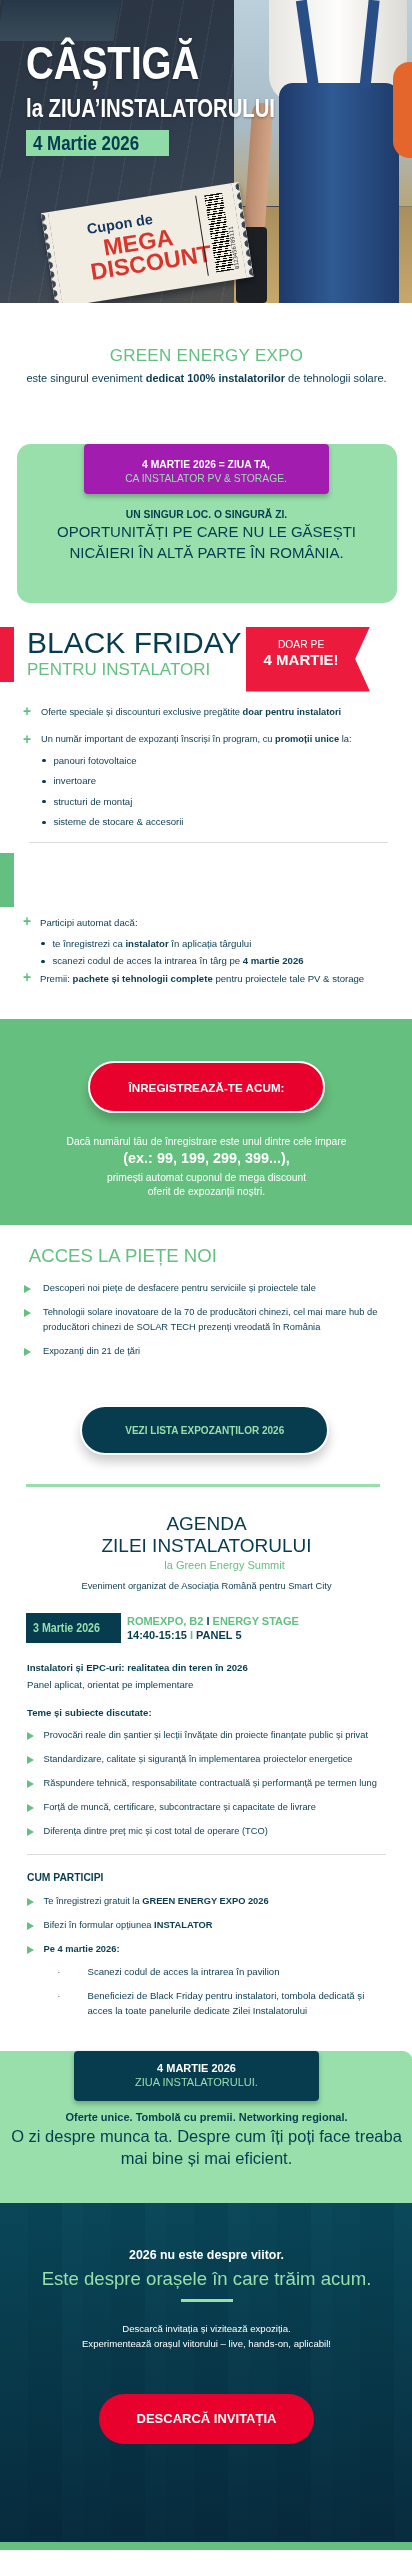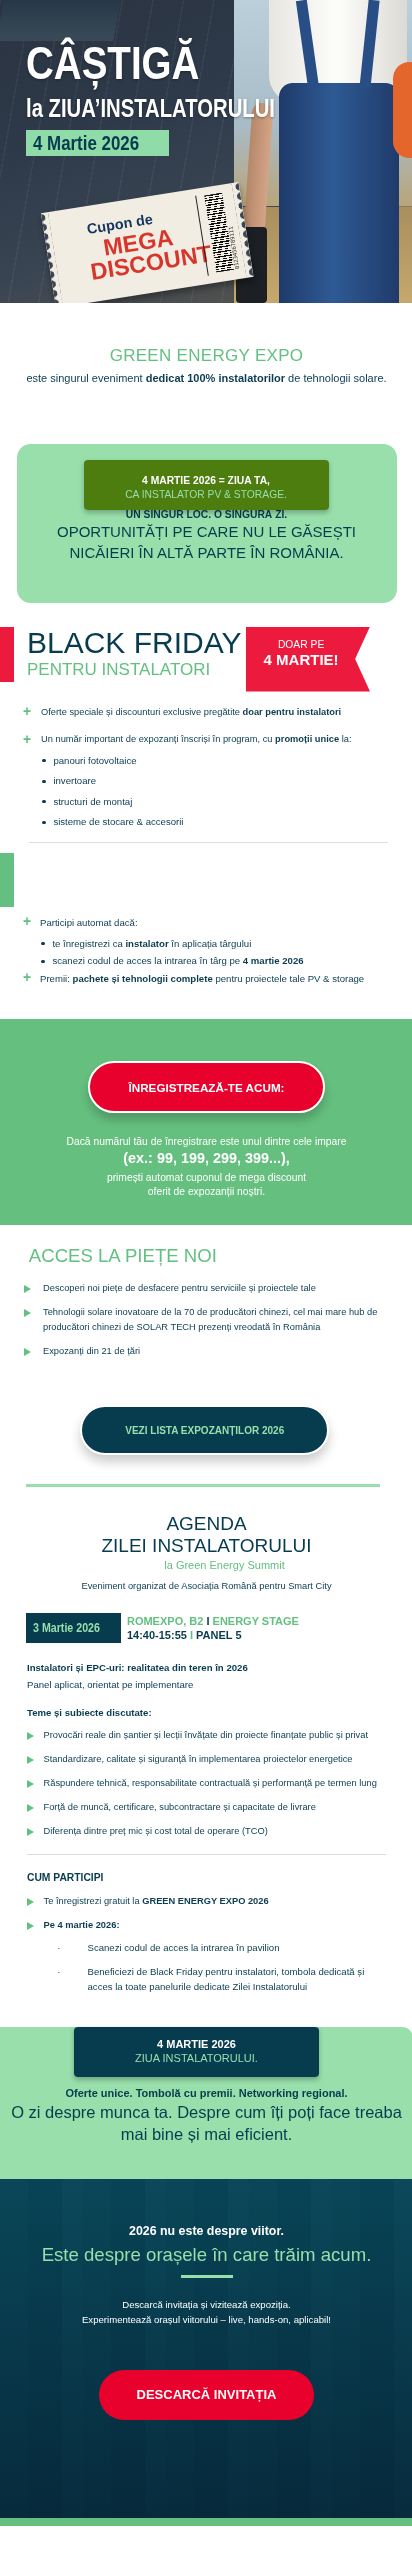--- a/index.html
+++ b/index.html
@@ -57,21 +57,21 @@
     writing-mode: vertical-rl; transform: rotate(180deg); font-family: "DejaVu Sans Mono", monospace; }
 
   
   .intro { text-align: center; padding: 43px 13.8px 0; }
   .intro .brand { color: #63c080; font-size: 17px; line-height: 20.6px; letter-spacing: 0.3px; }
   .intro .lead { color: #0b3c51; font-size: 11px; line-height: 23.4px; font-weight: 300; }
 
   
   .callout-wrap { position: relative; margin: 54px 16.5px 0; }
   .callout { background: #98dfab; border-radius: 13.8px; padding: 63px 20.6px 40px; text-align: center; margin-top: 22px; }
-  .tag { position: absolute; left: 67px; top: 16px; width: 245px; height: 50px; background: #4d7c0f; border-radius: 4.1px;
+  .tag { position: absolute; left: 67px; top: 0; width: 245px; height: 50px; background: #a21caf; border-radius: 4.1px;
     text-align: center; padding-top: 13.8px; box-shadow: 0 2.8px 5.5px rgba(0,0,0,0.25); }
   .tag .t1 { color: #fff; font-weight: 700; font-size: 10.3px; line-height: 13.8px; }
   .tag .t2 { color: #98dfab; font-size: 10.3px; line-height: 13.8px; }
   .callout .c1 { color: #073c4f; font-weight: 700; font-size: 10.3px; line-height: 15px; }
   .callout .c2 { color: #073c4f; font-size: 15px; line-height: 20.6px; font-weight: 300; }
 
   
   .bf { margin-top: 23.4px; position: relative; height: 55px; }
   .bf .bar { position: absolute; left: 0; top: 0; width: 13.8px; height: 55px; background: #ec1b3e; }
   .bf .h1 { position: absolute; left: 27px; top: 0; color: #073c4f; font-size: 30px; line-height: 32px; }
@@ -290,38 +290,39 @@
   <div class="agenda">
     <div class="a1">AGENDA</div>
     <div class="a1">ZILEI INSTALATORULUI</div>
     <div class="a2">la Green Energy Summit</div>
     <div class="a3">Eveniment organizat de Asociația Română pentru Smart City</div>
   </div>
   <div class="slot">
     <div class="date"><span>3 Martie 2026</span></div>
     <div class="info">
       <div class="loc"><span>ROMEXPO, B2</span> <span class="time">I</span> <span>ENERGY STAGE</span></div>
-      <div class="time"><span>14:40-15:55</span> <span class="sep-g">I</span> <span>PANEL 5</span></div>
+      <div class="time"><span>14:40-15:15</span> <span class="sep-g">I</span> <span>PANEL 5</span></div>
     </div>
   </div>
   <div class="panel">
     <div class="pt">Instalatori și EPC-uri: realitatea din teren în 2026</div>
     <div class="ps">Panel aplicat, orientat pe implementare</div>
     <div class="th">Teme și subiecte discutate:</div>
     <ul class="alist">
       <li><span class="tri"></span><span>Provocări reale din șantier și lecții învățate din proiecte finanțate public și privat</span></li>
       <li><span class="tri"></span><span>Standardizare, calitate și siguranță în implementarea proiectelor energetice</span></li>
       <li><span class="tri"></span><span>Răspundere tehnică, responsabilitate contractuală și performanță pe termen lung</span></li>
       <li><span class="tri"></span><span>Forță de muncă, certificare, subcontractare și capacitate de livrare</span></li>
       <li><span class="tri"></span><span>Diferența dintre preț mic și cost total de operare (TCO)</span></li>
     </ul>
     <div class="graylin"></div>
     <div class="cp">CUM PARTICIPI</div>
     <ul class="alist">
       <li><span class="tri"></span><span>Te înregistrezi gratuit la </span><b>GREEN ENERGY EXPO 2026</b></li>
+      <li><span class="tri"></span><span>Bifezi în formular opțiunea </span><b>INSTALATOR</b></li>
       <li><span class="tri"></span><b>Pe 4 martie 2026:</b>
         <ul class="subdots">
           <li>Scanezi codul de acces la intrarea în pavilion</li>
           <li>Beneficiezi de Black Friday pentru instalatori, tombola dedicată și acces la toate panelurile dedicate Zilei Instalatorului</li>
         </ul>
       </li>
     </ul>
   </div>
 </section>
 

